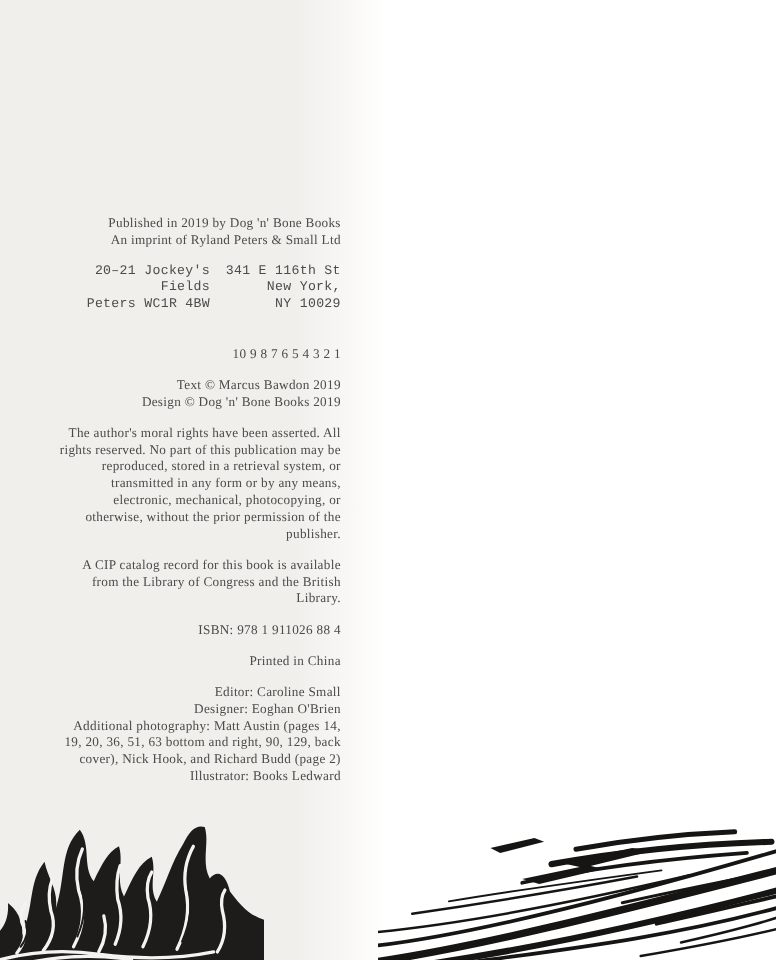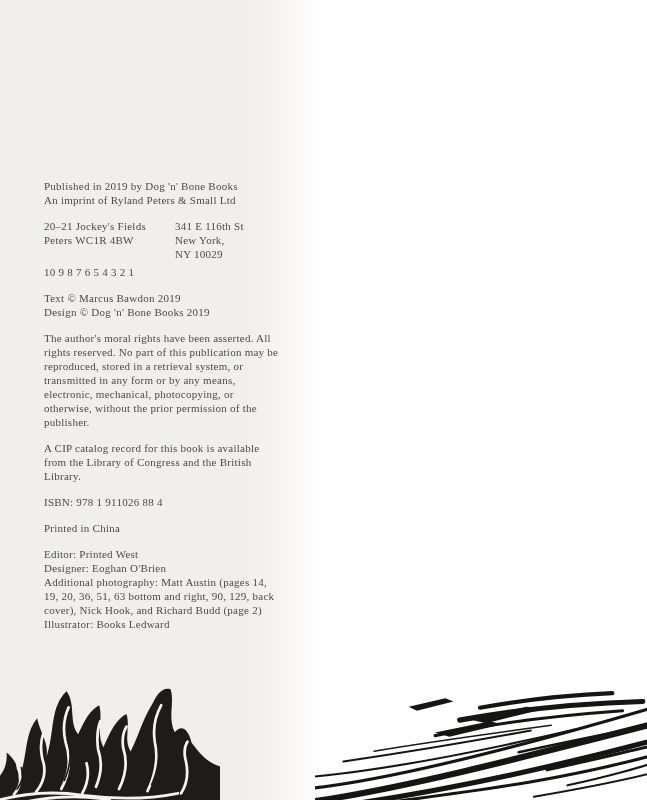--- a/index.html
+++ b/index.html
@@ -1,34 +1,34 @@
 <!DOCTYPE html>
 <html><head>
 <meta charset="utf-8">
 <style>
   html,body{margin:0;padding:0;}
   body{
     width:647px;height:800px;position:relative;overflow:hidden;
     background:#ffffff;
     font-family:"Liberation Serif", serif;
   }
-  .spread{position:absolute;inset:0;}
+  .spread{position:absolute;inset:0;text-align:right;}
 
   
   .left-page{
     position:absolute;left:0;top:0;width:322px;height:800px;
     background:linear-gradient(to right,#f0efec 0%,#f0efec 76%,#f7f6f4 88%,#ffffff 100%);
   }
   .imprint{
     position:absolute;left:44px;top:179px;width:240px;
     font-family:"Liberation Serif", serif;
     font-size:11px;line-height:14px;color:#4c4b49;letter-spacing:.25px;
   }
   .imprint p{margin:0 0 12px 0;}
-  .addr-row{display:flex;margin:0 0 4px 0;}
+  .addr-row{display:flex;margin:0 0 27px 0;font-family:Liberation Mono, monospace;}
   .addr-col-left{width:131px;flex:0 0 131px;}
   .addr-col-right{flex:1;}
   .addr-line{display:block;}
   .credits-line{display:block;}
 
   
   .right-page{position:absolute;left:322px;top:0;width:325px;height:800px;background:#fff;}
 
   
   .flame-art{position:absolute;left:-6px;bottom:-4px;width:226px;height:118px;}
@@ -65,21 +65,21 @@
 
       <p>The author's moral rights have been asserted. All rights reserved. No part of this publication may be reproduced, stored in a retrieval system, or transmitted in any form or by any means, electronic, mechanical, photocopying, or otherwise, without the prior permission of the publisher.</p>
 
       <p>A CIP catalog record for this book is available from the Library of Congress and the British Library.</p>
 
       <p>ISBN: 978 1 911026 88 4</p>
 
       <p>Printed in China</p>
 
       <p>
-          <span class="credits-line">Editor: Printed West</span>
+          <span class="credits-line">Editor: Caroline Small</span>
           <span class="credits-line">Designer: Eoghan O'Brien</span>
           <span class="credits-line">Additional photography: Matt Austin (pages 14, 19, 20, 36, 51, 63 bottom and right, 90, 129, back cover), Nick Hook, and Richard Budd (page 2)</span>
           <span class="credits-line">Illustrator: Books Ledward</span>
         </p>
     </div>
 
     <svg class="flame-art" viewBox="0 0 215 110" preserveAspectRatio="none" aria-hidden="true">
       <path fill="#1d1c1b" d="M0,110 L0,88 C8,84 13,74 12,62 C20,68 25,78 23,88
         C33,64 28,46 41,30 C44,44 52,52 50,66
         C58,42 53,20 69,5 C78,17 71,34 80,45

